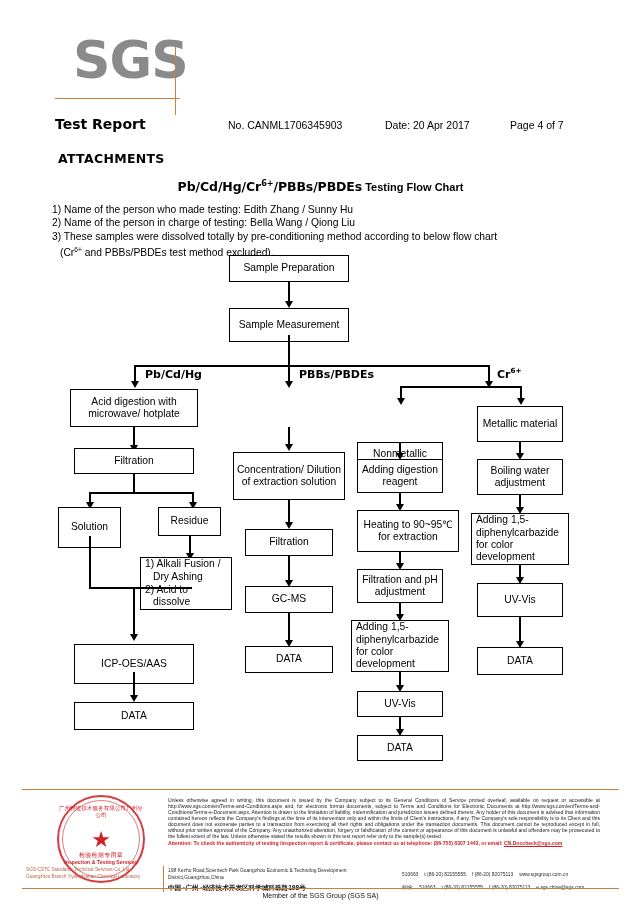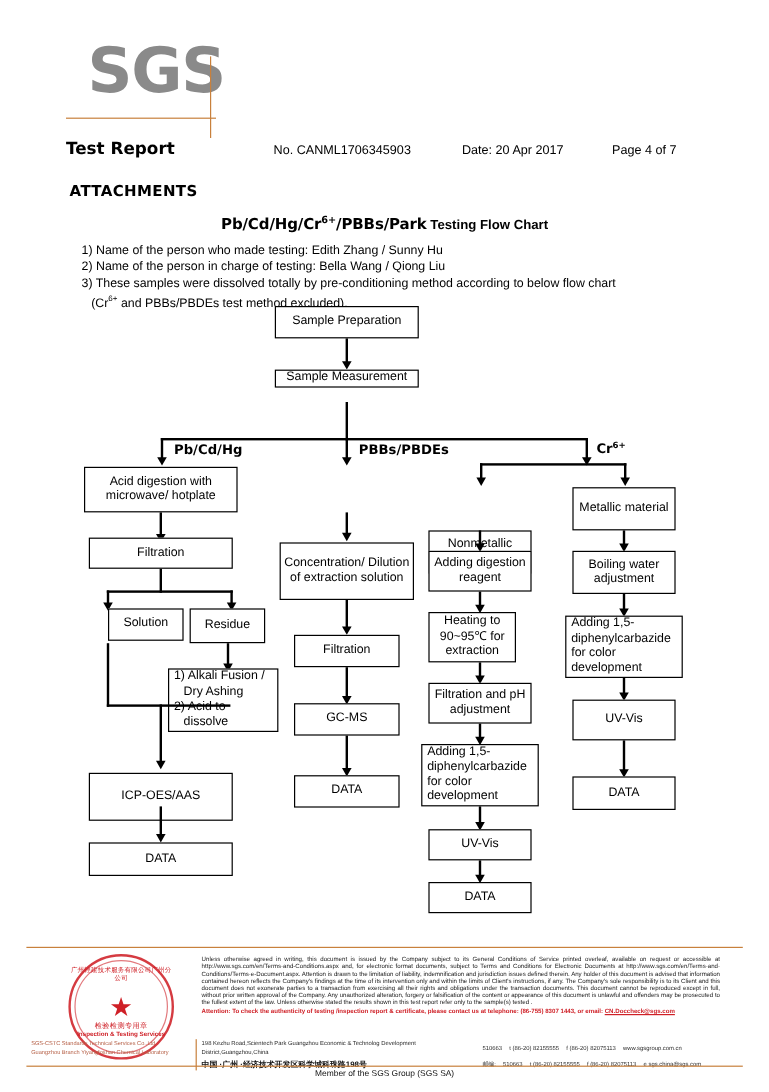--- a/index.html
+++ b/index.html
@@ -31,21 +31,21 @@
   .hdr-date{position:absolute;left:385px;top:3px;font-size:10.5px;}
   .hdr-page{position:absolute;left:510px;top:3px;font-size:10.5px;}
 
   .attachments{position:absolute;left:58px;top:151px;font-size:12.5px;font-weight:bold;
     font-family:"DejaVu Sans", sans-serif;letter-spacing:.3px;}
 
   .chart-title{position:absolute;left:0;top:178px;width:641px;text-align:center;font-size:11px;font-weight:bold;}
   .chart-title .big{font-size:12.5px;font-family:"DejaVu Sans", sans-serif;letter-spacing:-.1px;}
   sup{font-size:.65em;vertical-align:super;}
 
-  .notes{position:absolute;left:68px;top:203px;width:530px;font-size:10.3px;line-height:13.4px;}
+  .notes{position:absolute;left:52px;top:203px;width:530px;font-size:10.3px;line-height:13.4px;}
   .notes div{white-space:nowrap;}
   .notes .indent{padding-left:8px;}
 
   
   .flow{position:absolute;left:0;top:0;width:641px;height:910px;}
   .node{
     position:absolute;border:1px solid #000;background:#fff;
     font-size:10.3px;line-height:12.4px;text-align:center;
     display:flex;align-items:center;justify-content:center;
     box-sizing:border-box;padding:1px 2px;
@@ -105,38 +105,38 @@
   <div class="hdr-row">
     <div class="hdr-title">Test Report</div>
     <div class="hdr-no">No. CANML1706345903</div>
     <div class="hdr-date">Date: 20 Apr 2017</div>
     <div class="hdr-page">Page 4 of 7</div>
   </div>
 
   <div class="attachments">ATTACHMENTS</div>
 
   <div class="chart-title">
-    <span class="big"><span>Pb/Cd/Hg/Cr</span><sup>6+</sup><span>/PBBs/Park</span></span>
+    <span class="big"><span>Pb/Cd/Hg/Cr</span><sup>6+</sup><span>/PBBs/PBDEs</span></span>
     <span>Testing Flow Chart</span>
   </div>
 
   <div class="notes">
     <div>1) Name of the person who made testing: Edith Zhang / Sunny Hu</div>
     <div>2) Name of the person in charge of testing: Bella Wang / Qiong Liu</div>
     <div>3) These samples were dissolved totally by pre-conditioning method according to below flow chart</div>
     <div class="indent">(Cr<sup>6+</sup> and PBBs/PBDEs test method excluded).</div>
   </div>
 
   <div class="flow">
 
     <div class="node" style="left:229px;top:255px;width:120px;height:27px;">Sample Preparation</div>
     <div class="ln vl" style="left:288px;top:282px;height:22px;"></div>
     <div class="arrow" style="left:284.5px;top:301px;"></div>
 
-    <div class="node" style="left:229px;top:308px;width:120px;height:15px;">Sample Measurement</div>
+    <div class="node" style="left:229px;top:308px;width:120px;height:34px;">Sample Measurement</div>
     <div class="ln vl" style="left:288px;top:335px;height:32px;"></div>
 
     <div class="ln hl" style="left:134px;top:365px;width:356px;"></div>
 
     <div class="ln vl" style="left:134px;top:365px;height:19px;"></div>
     <div class="arrow" style="left:130.5px;top:381px;"></div>
     <div class="branch-label" style="left:143px;top:368px;">Pb/Cd/Hg</div>
 
     <div class="ln vl" style="left:288px;top:365px;height:19px;"></div>
     <div class="arrow" style="left:284.5px;top:381px;"></div>
@@ -157,21 +157,21 @@
     <div class="arrow" style="left:129.5px;top:445px;"></div>
 
     <div class="node" style="left:74px;top:448px;width:120px;height:26px;">Filtration</div>
     <div class="ln vl" style="left:133px;top:474px;height:20px;"></div>
     <div class="ln hl" style="left:89px;top:492px;width:105px;"></div>
     <div class="ln vl" style="left:89px;top:492px;height:12px;"></div>
     <div class="arrow" style="left:85.5px;top:502px;"></div>
     <div class="ln vl" style="left:192px;top:492px;height:12px;"></div>
     <div class="arrow" style="left:188.5px;top:502px;"></div>
 
-    <div class="node" style="left:58px;top:507px;width:63px;height:27px;margin-left:32px;">Solution</div>
+    <div class="node" style="left:58px;top:507px;width:63px;height:41px;">Solution</div>
     <div class="node" style="left:158px;top:507px;width:63px;height:29px;">Residue</div>
 
     <div class="ln vl" style="left:189px;top:536px;height:20px;"></div>
     <div class="arrow" style="left:185.5px;top:553px;"></div>
 
     <div class="node lefttext" style="left:140px;top:557px;width:92px;height:53px;">
       <div style="line-height:12.6px;">
         <span>1) Alkali Fusion /</span><br>
         <span style="padding-left:8px;">Dry Ashing</span><br>
         <span>2) Acid to</span><br>
@@ -207,21 +207,21 @@
     <div class="node" style="left:245px;top:646px;width:88px;height:27px;">DATA</div>
 
     <div class="node" style="left:357px;top:406px;width:86px;height:36px;margin-top:36px;">Nonmetallic material</div>
     <div class="ln vl" style="left:399px;top:442px;height:14px;"></div>
     <div class="arrow" style="left:395.5px;top:453px;"></div>
 
     <div class="node" style="left:357px;top:459px;width:86px;height:34px;">Adding digestion reagent</div>
     <div class="ln vl" style="left:399px;top:493px;height:14px;"></div>
     <div class="arrow" style="left:395.5px;top:504px;"></div>
 
-    <div class="node" style="left:357px;top:510px;width:73px;height:42px;">Heating to 90~95℃ for extraction</div>
+    <div class="node" style="left:357px;top:510px;width:102px;height:42px;">Heating to 90~95℃ for extraction</div>
     <div class="ln vl" style="left:399px;top:552px;height:14px;"></div>
     <div class="arrow" style="left:395.5px;top:563px;"></div>
 
     <div class="node" style="left:357px;top:569px;width:86px;height:34px;">Filtration and pH adjustment</div>
     <div class="ln vl" style="left:399px;top:603px;height:14px;"></div>
     <div class="arrow" style="left:395.5px;top:614px;"></div>
 
     <div class="node lefttext" style="left:351px;top:620px;width:98px;height:52px;">
       <div style="line-height:12.4px;">
         <span>Adding 1,5-</span><br>

